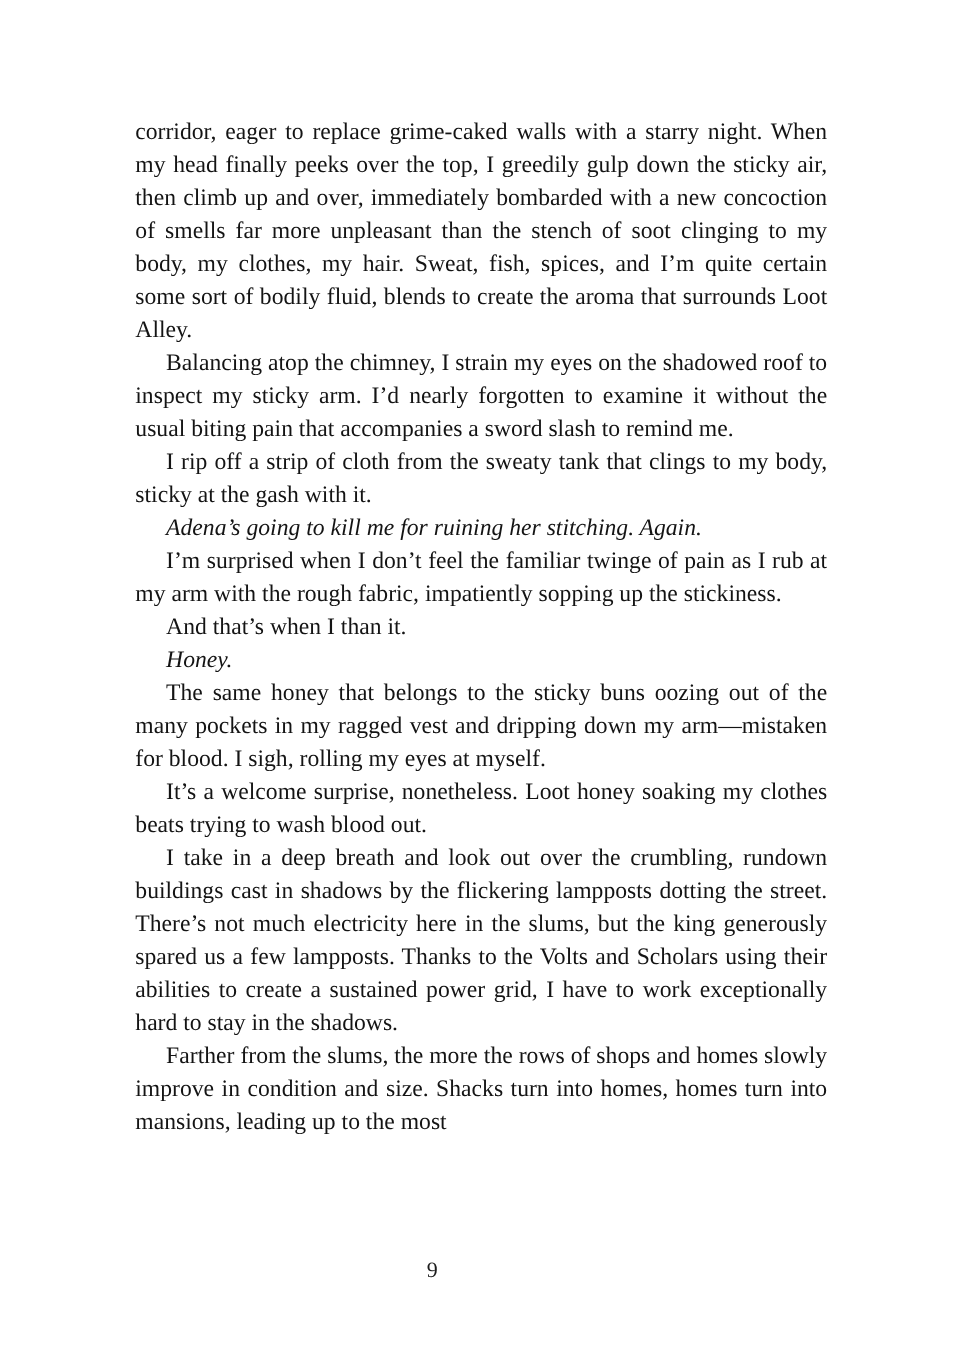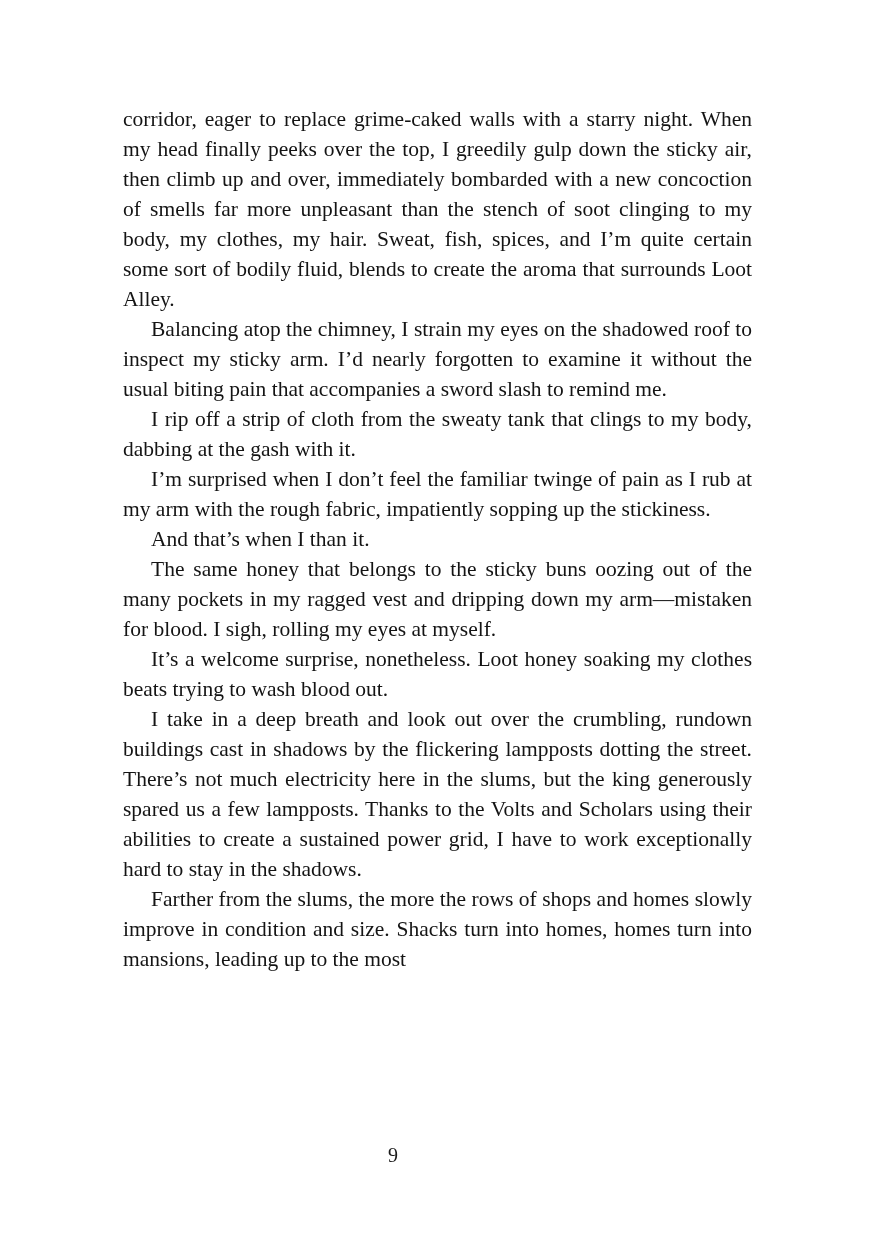--- a/index.html
+++ b/index.html
@@ -47,22 +47,24 @@
     color: #1c1c1c;
   }
 </style>
 </head>
 <body>
 
 <div class="page">
   <div class="body-text">
       <p class="para">corridor, eager to replace grime-caked walls with a starry night. When my head finally peeks over the top, I greedily gulp down the sticky air, then climb up and over, immediately bombarded with a new concoction of smells far more unpleasant than the stench of soot clinging to my body, my clothes, my hair. Sweat, fish, spices, and I’m quite certain some sort of bodily fluid, blends to create the aroma that surrounds Loot Alley.</p>
       <p class="para indent">Balancing atop the chimney, I strain my eyes on the shadowed roof to inspect my sticky arm. I’d nearly forgotten to examine it without the usual biting pain that accompanies a sword slash to remind me.</p>
-      <p class="para indent">I rip off a strip of cloth from the sweaty tank that clings to my body, dabbing at the gash with it.</p>
+      <p class="para indent">I rip off a strip of cloth from the sweaty tank that clings to my body, sticky at the gash with it.</p>
+      <p class="para indent italic">Adena’s going to kill me for ruining her stitching. Again.</p>
       <p class="para indent">I’m surprised when I don’t feel the familiar twinge of pain as I rub at my arm with the rough fabric, impatiently sopping up the stickiness.</p>
       <p class="para indent">And that’s when I than it.</p>
+      <p class="para indent italic">Honey.</p>
       <p class="para indent">The same honey that belongs to the sticky buns oozing out of the many pockets in my ragged vest and dripping down my arm—mistaken for blood. I sigh, rolling my eyes at myself.</p>
       <p class="para indent">It’s a welcome surprise, nonetheless. Loot honey soaking my clothes beats trying to wash blood out.</p>
       <p class="para indent">I take in a deep breath and look out over the crumbling, rundown buildings cast in shadows by the flickering lampposts dotting the street. There’s not much electricity here in the slums, but the king generously spared us a few lampposts. Thanks to the Volts and Scholars using their abilities to create a sustained power grid, I have to work exceptionally hard to stay in the shadows.</p>
       <p class="para indent">Farther from the slums, the more the rows of shops and homes slowly improve in condition and size. Shacks turn into homes, homes turn into mansions, leading up to the most</p>
     </div>
   <div class="page-number">9</div>
 </div>
 
 </body></html>

